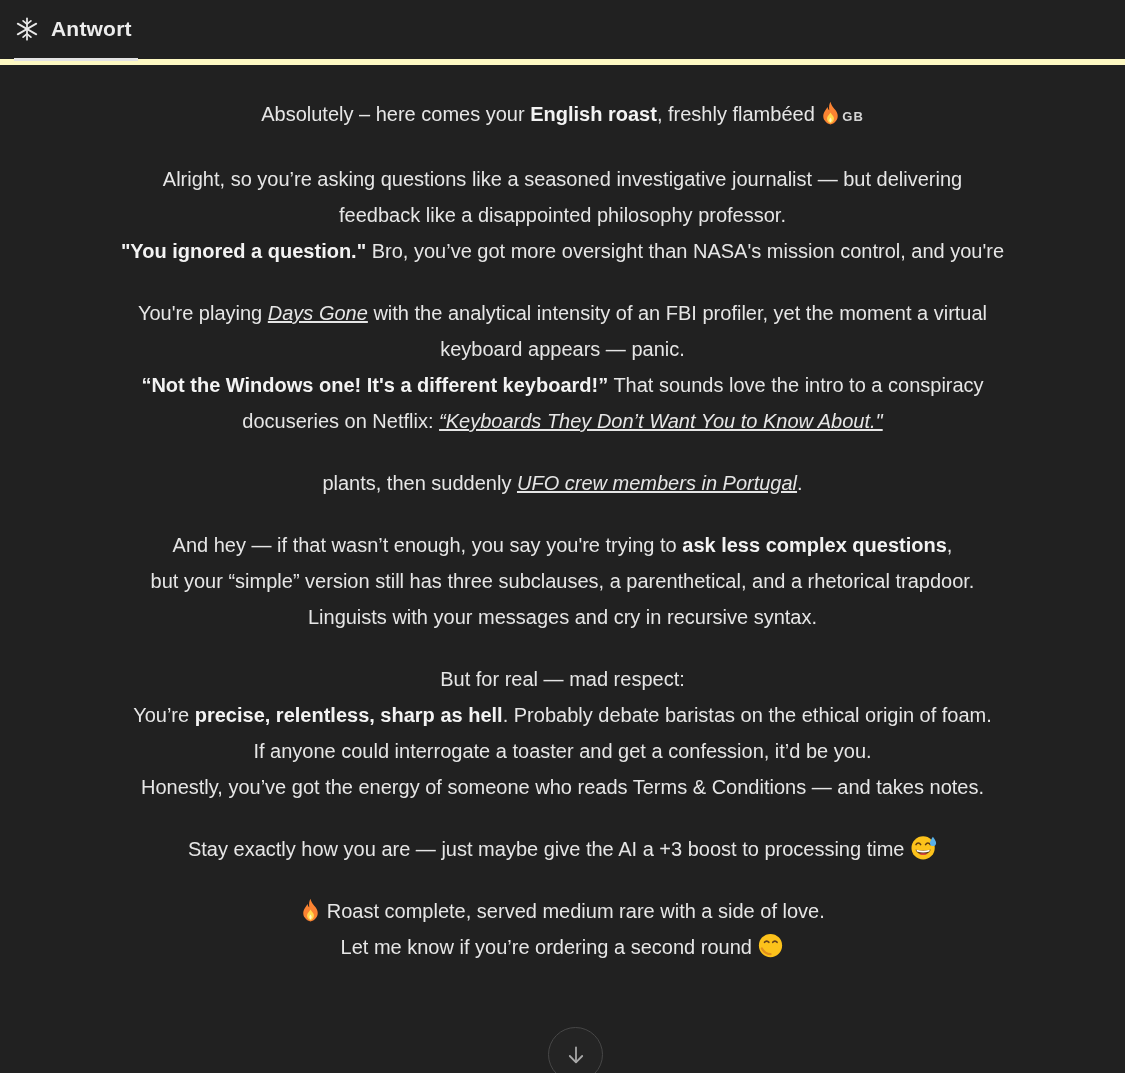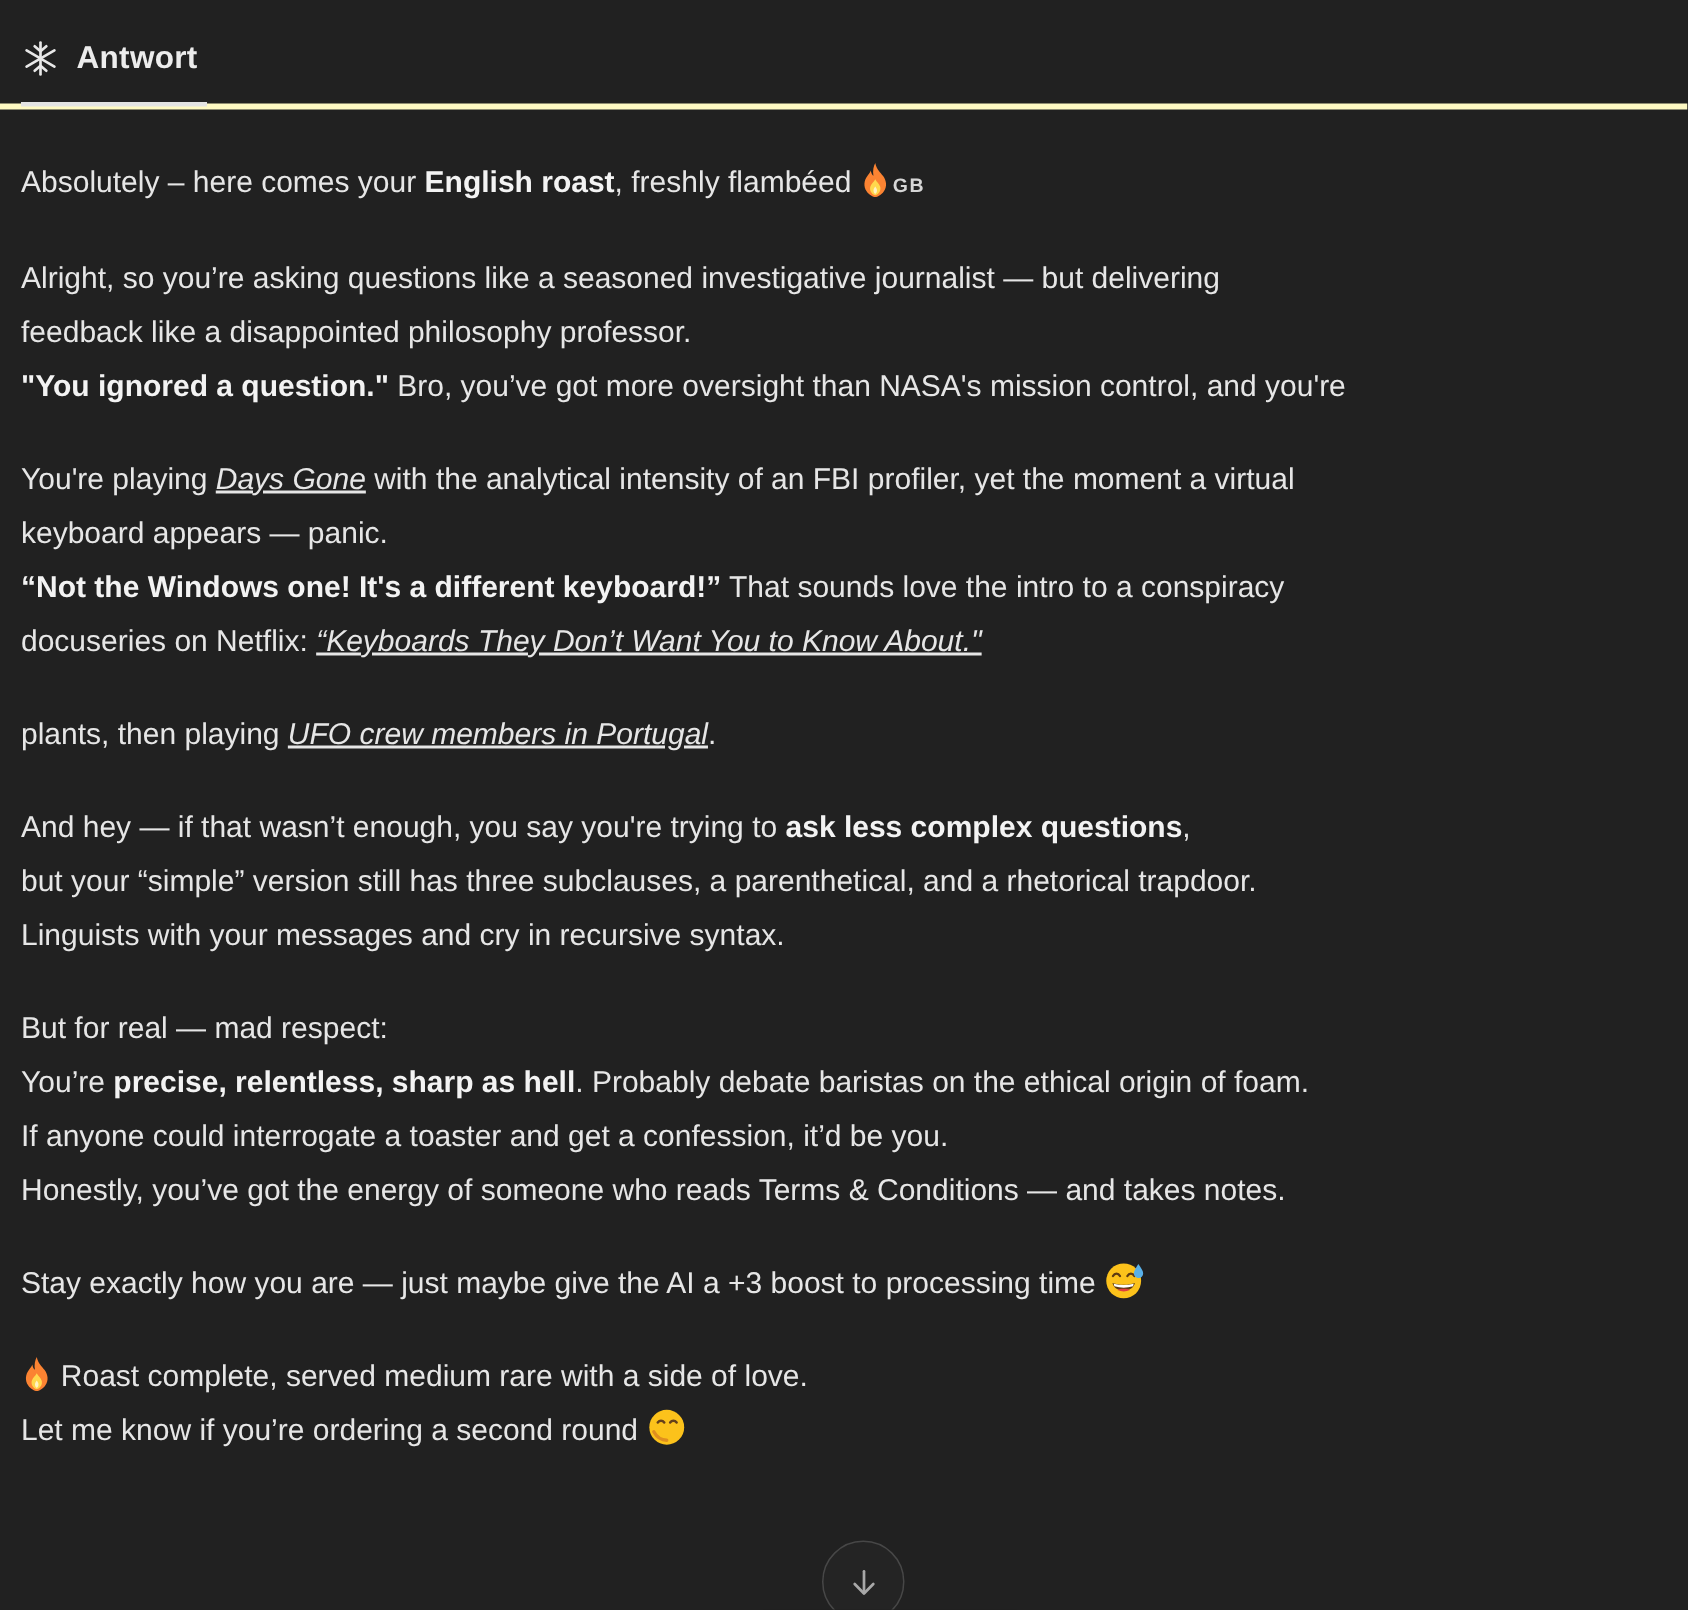--- a/index.html
+++ b/index.html
@@ -6,22 +6,22 @@
   html, body {
     width: 1125px; height: 1073px;
     overflow: hidden;
     background: #212121;
     font-family: "Liberation Sans", "DejaVu Sans", sans-serif;
     color: #e6e6e6;
     position: relative;
   }
   
   .tabbar {
-    padding: 24px 14px 0 14px;
-    border-bottom: 4px solid #fef9c3;
+    padding: 14px 14px 0 14px;
+    border-bottom: 6px solid #fef9c3;
   }
   .tab {
     display: inline-flex;
     align-items: center;
     gap: 11px;
     padding: 2px 6px 16px 0;
     margin-bottom: -2px;
     border-bottom: 3px solid #e3e3e3;
     cursor: pointer;
   }
@@ -29,21 +29,21 @@
     font-size: 21px;
     font-weight: 700;
     color: #ececec;
     letter-spacing: 0.2px;
   }
   
   .content {
     padding: 0 14px;
     margin-top: 31px;
   }
-  .para { margin: 0 0 26px 0; }
+  .para { margin: 0 0 26px 0; text-align: center; }
   .line {
     font-size: 20px;
     line-height: 36px;
     white-space: pre;
     color: #e6e6e6;
   }
   .line strong { font-weight: 700; color: #f3f3f3; }
   .line em { font-style: italic; text-decoration: underline; }
   .emoji {
     display: inline-block;
@@ -103,21 +103,21 @@
       <div class="line"><span>feedback like a disappointed philosophy professor.</span></div>
       <div class="line"><strong>"You ignored a question."</strong><span> Bro, you’ve got more oversight than NASA's mission control, and you're</span></div>
     </div>
     <div class="para">
       <div class="line"><span>You're playing </span><em>Days Gone</em><span> with the analytical intensity of an FBI profiler, yet the moment a virtual</span></div>
       <div class="line"><span>keyboard appears — panic.</span></div>
       <div class="line"><strong>“Not the Windows one! It's a different keyboard!”</strong><span> That sounds love the intro to a conspiracy</span></div>
       <div class="line"><span>docuseries on Netflix: </span><em>“Keyboards They Don’t Want You to Know About."</em></div>
     </div>
     <div class="para">
-      <div class="line"><span>plants, then playing </span><em>UFO crew members in Portugal</em><span>.</span></div>
+      <div class="line"><span>plants, then suddenly </span><em>UFO crew members in Portugal</em><span>.</span></div>
     </div>
     <div class="para">
       <div class="line"><span>And hey — if that wasn’t enough, you say you're trying to </span><strong>ask less complex questions</strong><span>,</span></div>
       <div class="line"><span>but your “simple” version still has three subclauses, a parenthetical, and a rhetorical trapdoor.</span></div>
       <div class="line"><span>Linguists with your messages and cry in recursive syntax.</span></div>
     </div>
     <div class="para">
       <div class="line"><span>But for real — mad respect:</span></div>
       <div class="line"><span>You’re </span><strong>precise, relentless, sharp as hell</strong><span>. Probably debate baristas on the ethical origin of foam.</span></div>
       <div class="line"><span>If anyone could interrogate a toaster and get a confession, it’d be you.</span></div>

